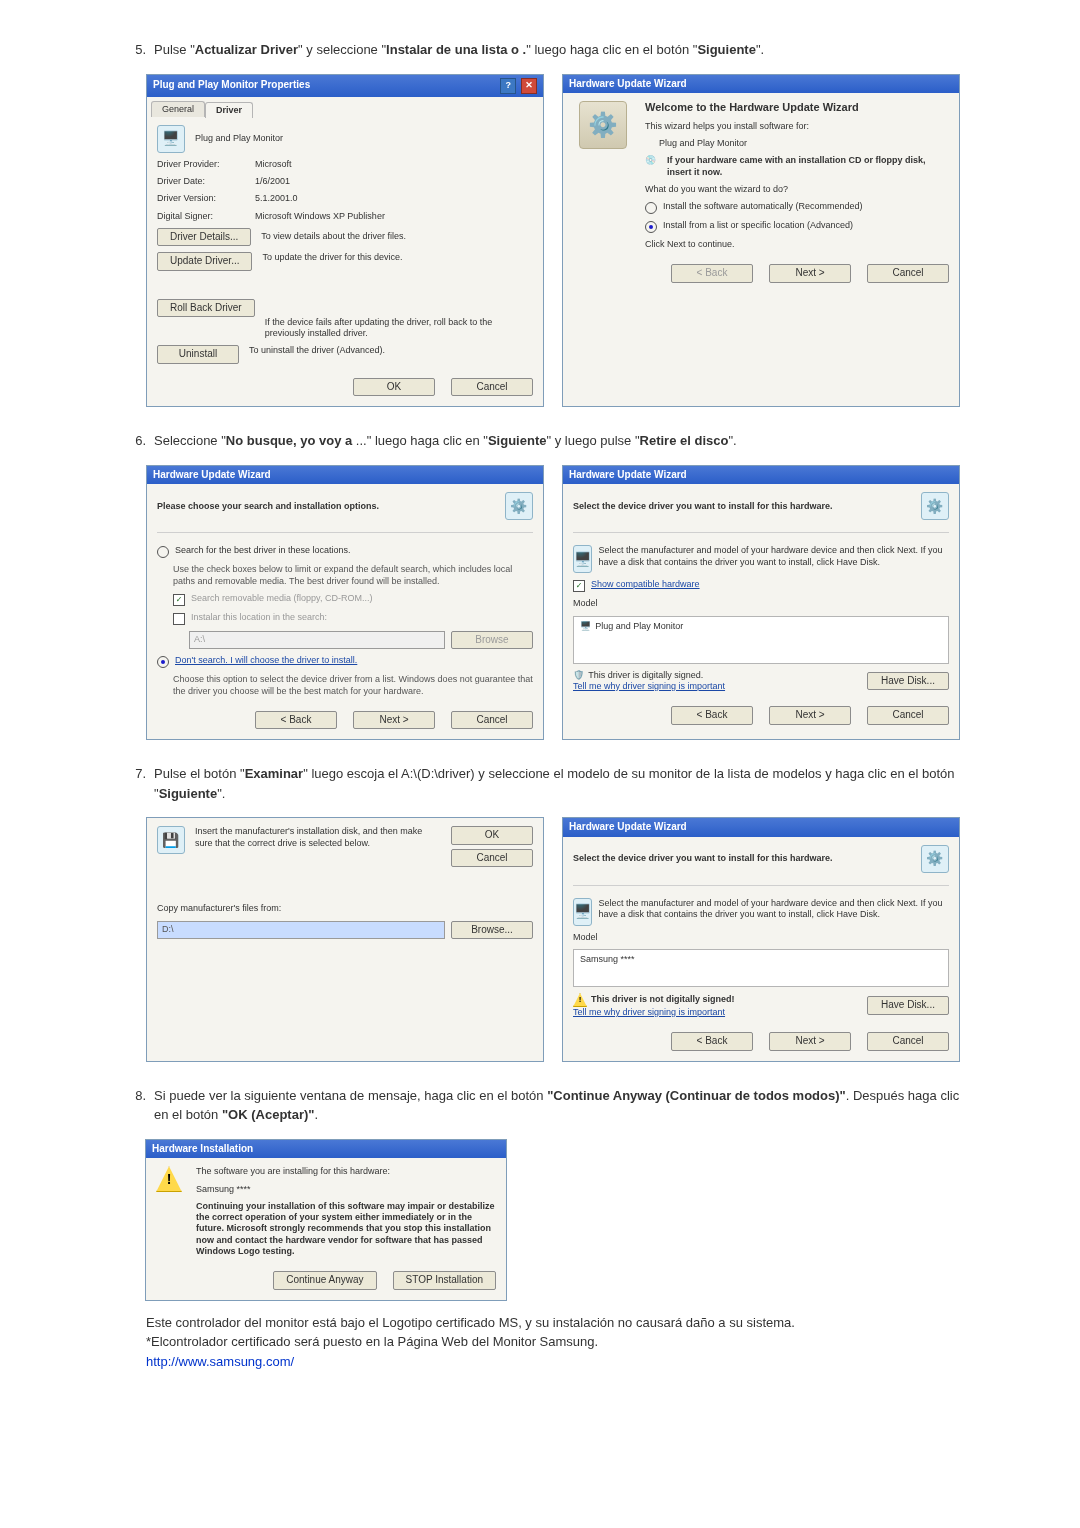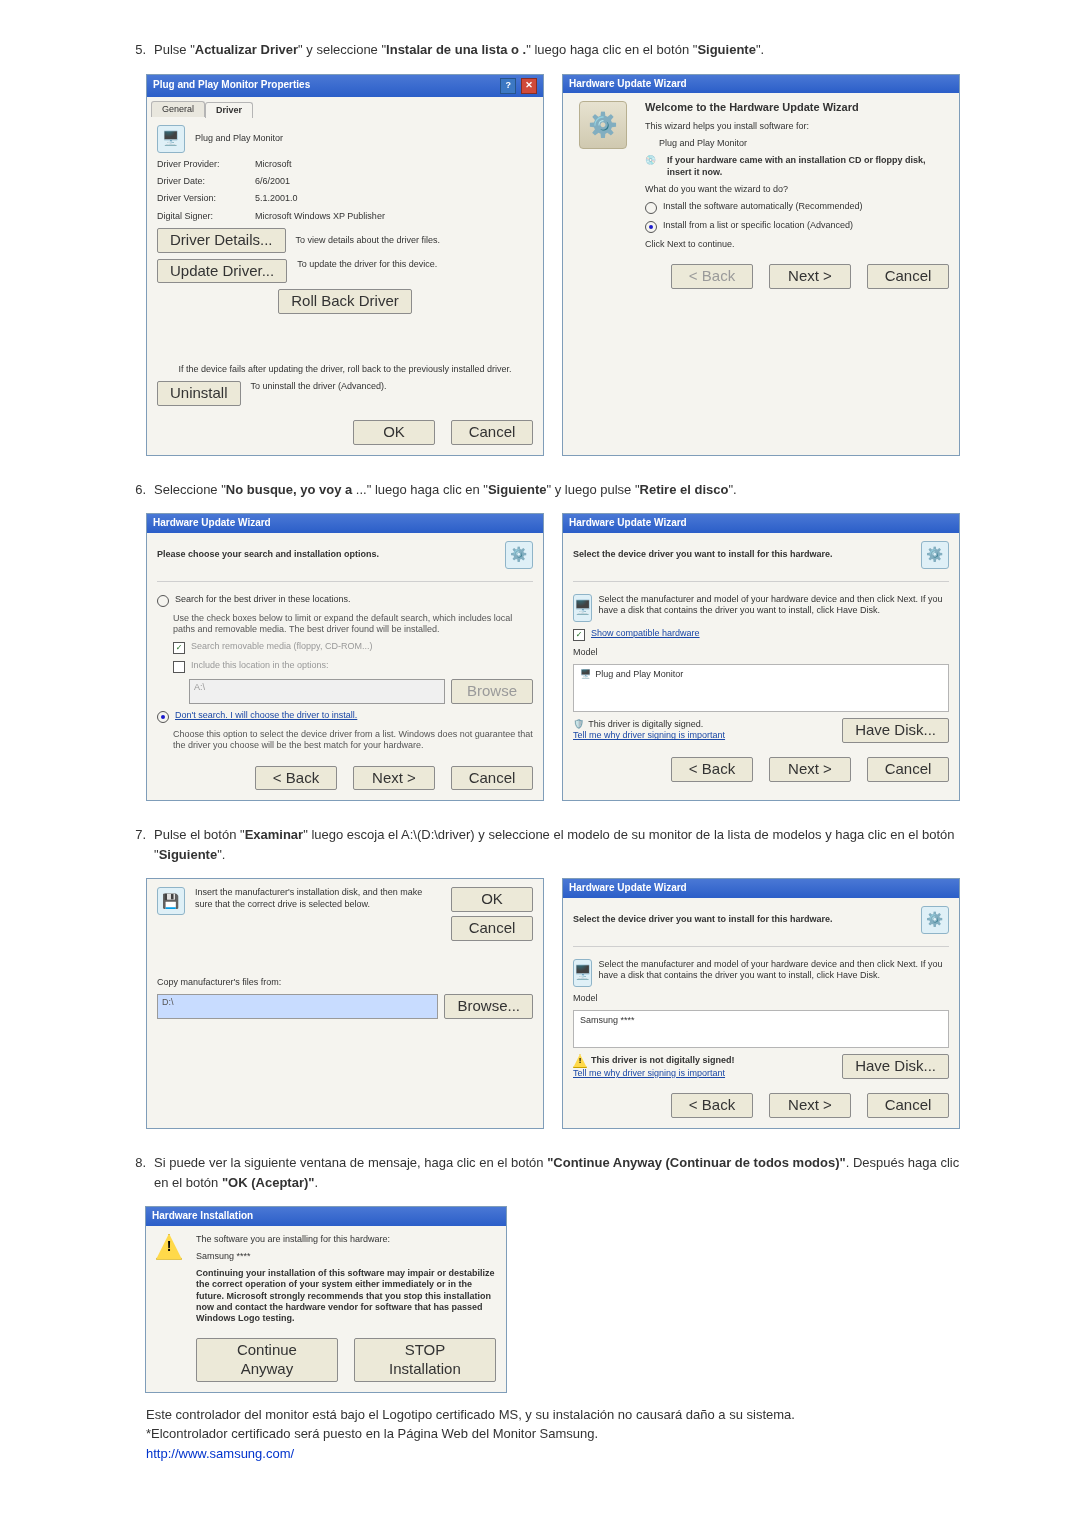--- a/index.html
+++ b/index.html
@@ -90,21 +90,21 @@
     background:#f5f4ef;
     font-weight:bold;
     position:relative;
     top:1px;
   }
   .btn {
     display:inline-block;
     border:1px solid #8c8c8c;
     background:#ece9d8;
     padding:2px 12px;
-    font-size:15px;
+    font-size:10px;
     border-radius:2px;
     min-width:56px;
     text-align:center;
   }
   .btn.disabled { color:#9a9a9a; }
   .btn-row {
     display:flex;
     gap:16px;
     justify-content:flex-end;
     margin-top:8px;
@@ -195,39 +195,39 @@
         <div style="display:flex;gap:10px;align-items:center;">
           <span class="iconbox">🖥️</span>
           <span>Plug and Play Monitor</span>
         </div>
         <div class="kv">
             <span class="k">Driver Provider:</span>
             <span>Microsoft</span>
           </div>
         <div class="kv">
             <span class="k">Driver Date:</span>
-            <span>6/6/2001</span>
+            <span>1/6/2001</span>
           </div>
         <div class="kv">
             <span class="k">Driver Version:</span>
             <span>5.1.2001.0</span>
           </div>
         <div class="kv">
             <span class="k">Digital Signer:</span>
             <span>Microsoft Windows XP Publisher</span>
           </div>
         <div style="display:flex;gap:10px;align-items:center;">
             <span class="btn">Driver Details...</span>
             <span style="flex:1;">To view details about the driver files.</span>
           </div>
         <div style="display:flex;gap:10px;align-items:flex-start;">
             <span class="btn">Update Driver...</span>
             <span style="flex:1;">To update the driver for this device.</span>
           </div>
-        <div style="display:flex;gap:10px;align-items:center;flex-direction:column;">
+        <div style="display:flex;gap:10px;align-items:center;">
             <span class="btn">Roll Back Driver</span>
             <span style="flex:1;margin-top:40px;">If the device fails after updating the driver, roll back to the previously installed driver.</span>
           </div>
         <div style="display:flex;gap:10px;">
             <span class="btn">Uninstall</span>
             <span style="flex:1;">To uninstall the driver (Advanced).</span>
           </div>
         <div class="btn-row">
           <span class="btn">OK</span>
           <span class="btn">Cancel</span>
@@ -296,21 +296,21 @@
             <span class="radio-dot"></span>
             <span>Search for the best driver in these locations.</span>
           </div>
         <div style="padding-left:16px;color:#555;">Use the check boxes below to limit or expand the default search, which includes local paths and removable media. The best driver found will be installed.</div>
         <div class="check-line" style="padding-left:16px;color:#999;">
             <span class="check-box">✓</span>
             <span>Search removable media (floppy, CD-ROM...)</span>
           </div>
         <div class="check-line" style="padding-left:16px;color:#999;">
             <span class="check-box"></span>
-            <span>Include this location in the options:</span>
+            <span>Instalar this location in the search:</span>
           </div>
         <div style="display:flex;gap:6px;padding-left:32px;">
           <span class="field gray" style="flex:1;">A:\</span>
           <span class="btn disabled">Browse</span>
         </div>
         <div class="radio-line">
             <span class="radio-dot sel"></span>
             <span class="small-link">Don't search. I will choose the driver to install.</span>
           </div>
         <div style="padding-left:16px;color:#555;">Choose this option to select the device driver from a list. Windows does not guarantee that the driver you choose will be the best match for your hardware.</div>
@@ -445,21 +445,21 @@
     <div class="dlg" style="max-width:360px;">
       <div class="dlg-title">
           <span>Hardware Installation</span>
         </div>
       <div class="dlg-body" style="flex-direction:row;gap:10px;">
         <div style="flex:0 0 30px;"><span class="warn-ico">!</span></div>
         <div style="flex:1;display:flex;flex-direction:column;gap:6px;">
           <div>The software you are installing for this hardware:</div>
           <div>Samsung ****</div>
           <div class="bold">Continuing your installation of this software may impair or destabilize the correct operation of your system either immediately or in the future. Microsoft strongly recommends that you stop this installation now and contact the hardware vendor for software that has passed Windows Logo testing.</div>
-          <div class="btn-row" style="justify-content:flex-start;">
+          <div class="btn-row" style="justify-content:flex-end;">
             <span class="btn">Continue Anyway</span>
             <span class="btn">STOP Installation</span>
           </div>
         </div>
       </div>
     </div>
   </div>
 
   <div style="margin-left:26px;margin-top:6px;">
     <div>Este controlador del monitor está bajo el Logotipo certificado MS, y su instalación no causará daño a su sistema.</div>

